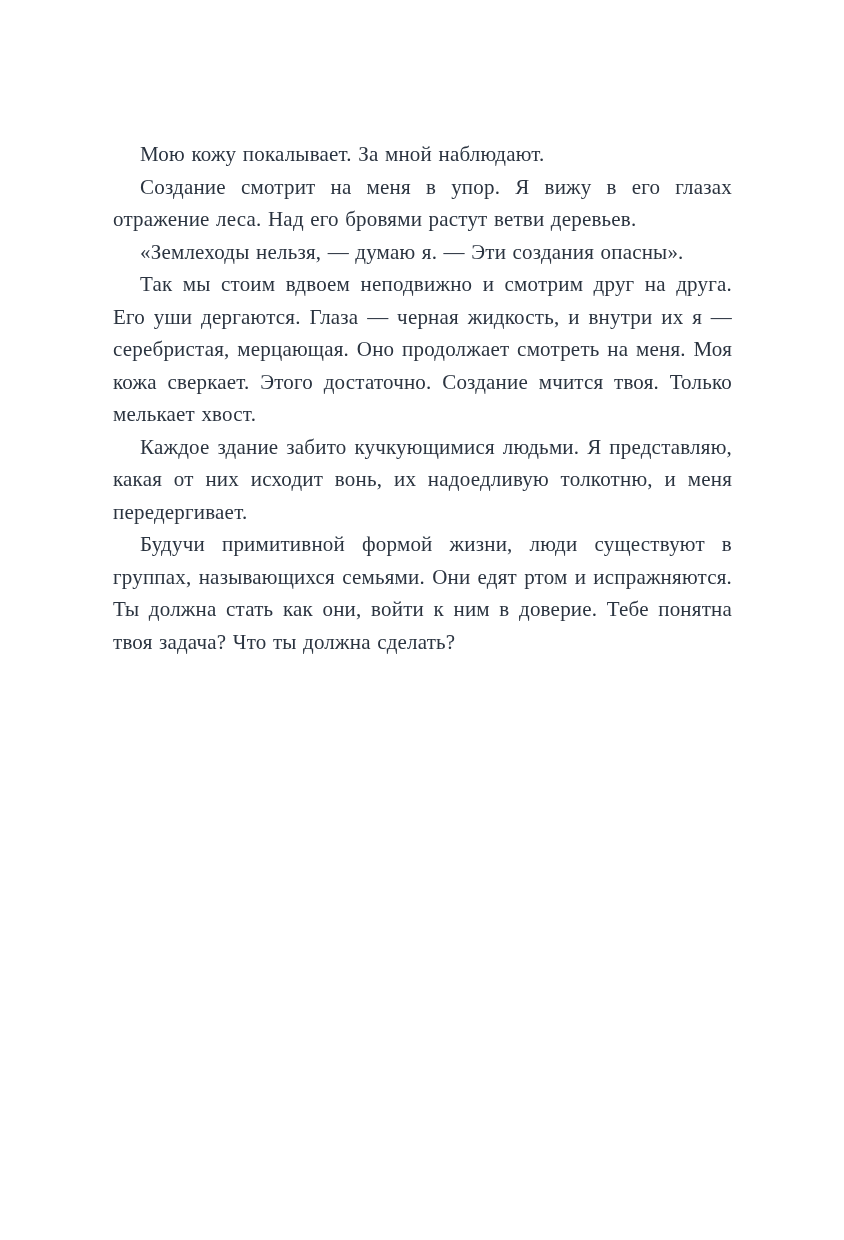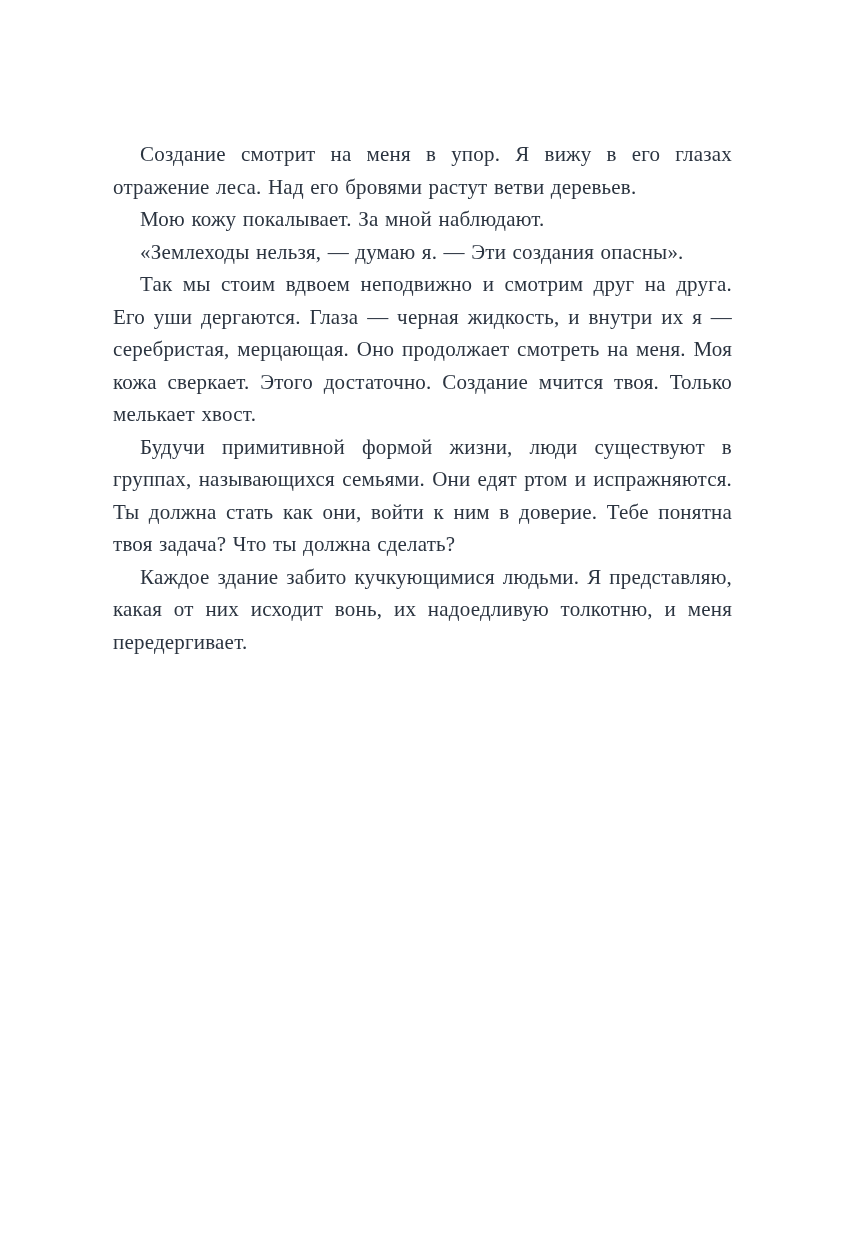--- a/index.html
+++ b/index.html
@@ -27,20 +27,20 @@
     text-indent: 27px;
     letter-spacing: 0.2px;
     word-spacing: 1px;
   }
 </style>
 </head>
 <body>
 
 <div class="book-page">
   <div class="text-block">
+    <p>Мою кожу покалывает. За мной наблюдают.</p>
     <p>Создание смотрит на меня в упор. Я вижу в его глазах отражение леса. Над его бровями растут ветви деревьев.</p>
-    <p>Мою кожу покалывает. За мной наблюдают.</p>
     <p>«Землеходы нельзя, — думаю я. — Эти создания опасны».</p>
     <p>Так мы стоим вдвоем неподвижно и смотрим друг на друга. Его уши дергаются. Глаза — черная жидкость, и внутри их я — серебристая, мерцающая. Оно продолжает смотреть на меня. Моя кожа сверкает. Этого достаточно. Создание мчится твоя. Только мелькает хвост.</p>
+    <p>Каждое здание забито кучкующимися людьми. Я представляю, какая от них исходит вонь, их надоедливую толкотню, и меня передергивает.</p>
     <p>Будучи примитивной формой жизни, люди существуют в группах, называющихся семьями. Они едят ртом и испражняются. Ты должна стать как они, войти к ним в доверие. Тебе понятна твоя задача? Что ты должна сделать?</p>
-    <p>Каждое здание забито кучкующимися людьми. Я представляю, какая от них исходит вонь, их надоедливую толкотню, и меня передергивает.</p>
   </div>
 </div>
 
 </body></html>

